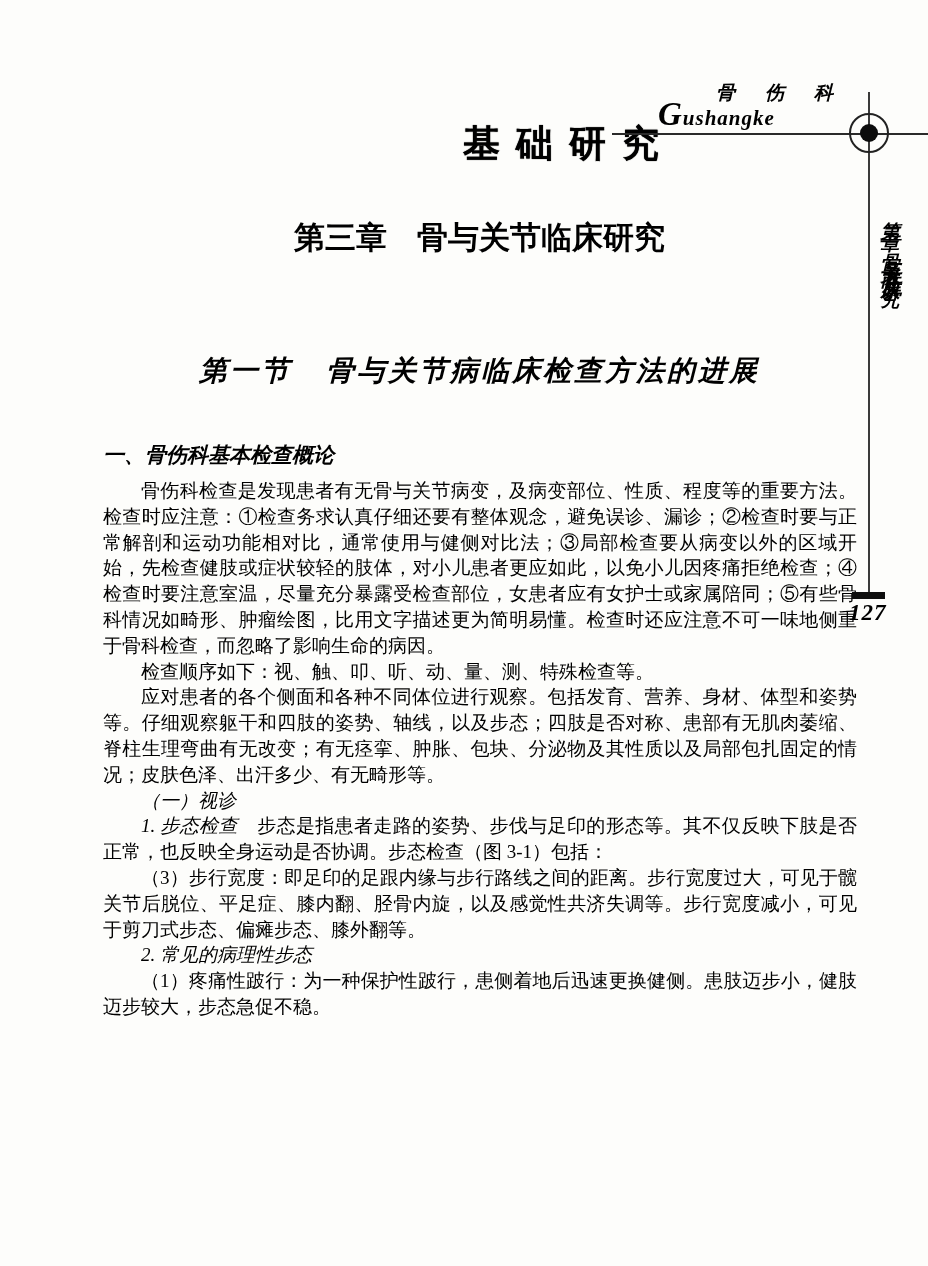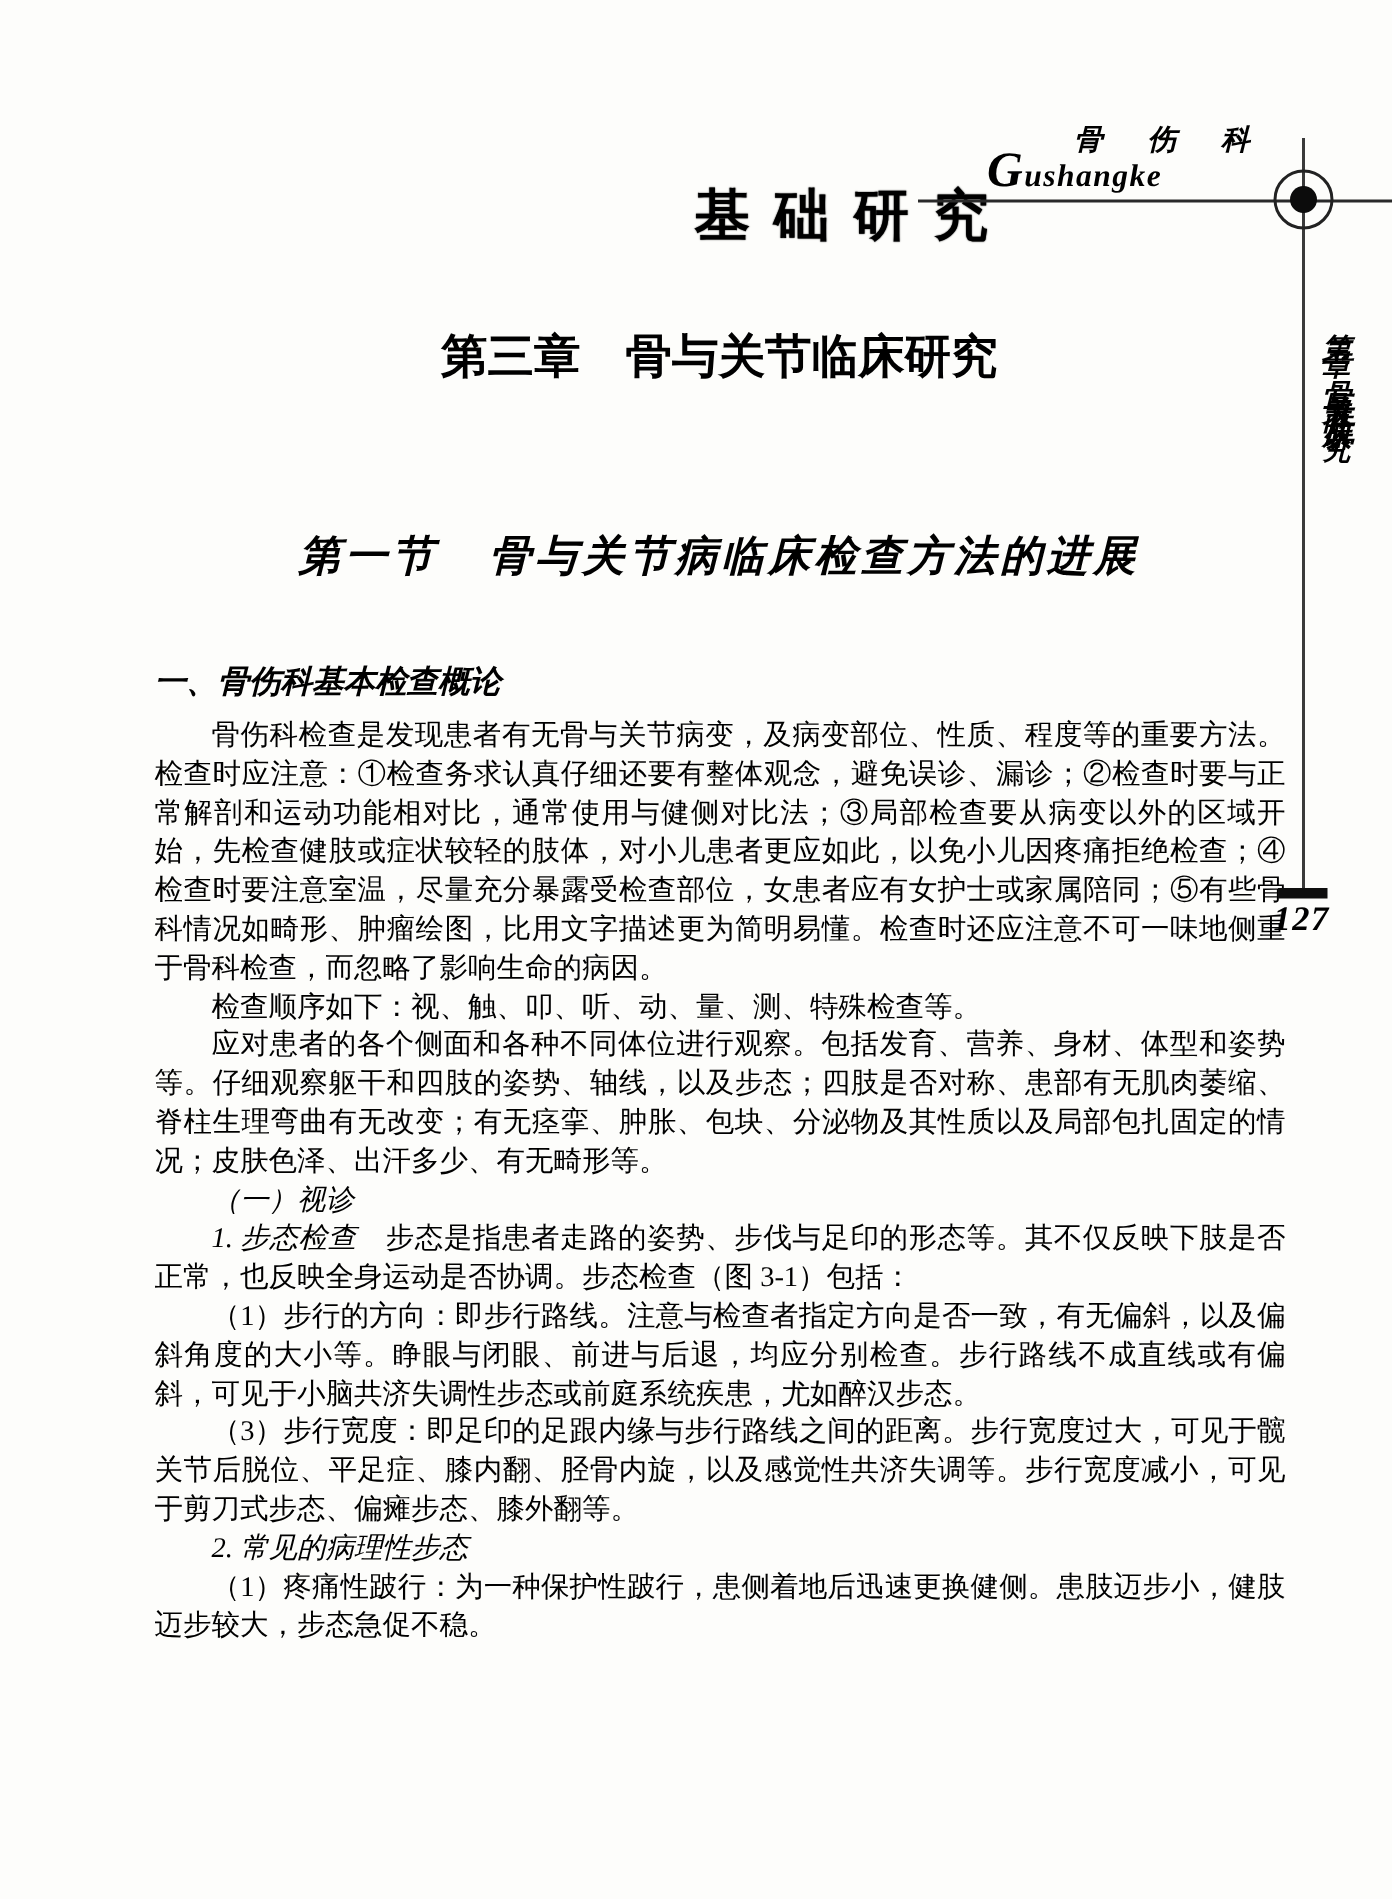--- a/index.html
+++ b/index.html
@@ -121,21 +121,20 @@
   </div>
 
   <div class="body-block">
     <h3 class="body-heading">一、骨伤科基本检查概论</h3>
     <div id="paragraphs">
         <p class="para"><span class="song">骨伤科检查是发现患者有无骨与关节病变，及病变部位、性质、程度等的重要方法。检查时应注意：①检查务求认真仔细还要有整体观念，避免误诊、漏诊；②检查时要与正常解剖和运动功能相对比，通常使用与健侧对比法；③局部检查要从病变以外的区域开始，先检查健肢或症状较轻的肢体，对小儿患者更应如此，以免小儿因疼痛拒绝检查；④检查时要注意室温，尽量充分暴露受检查部位，女患者应有女护士或家属陪同；⑤有些骨科情况如畸形、肿瘤绘图，比用文字描述更为简明易懂。检查时还应注意不可一味地侧重于骨科检查，而忽略了影响生命的病因。</span></p>
         <p class="para"><span class="song">检查顺序如下：视、触、叩、听、动、量、测、特殊检查等。</span></p>
         <p class="para"><span class="song">应对患者的各个侧面和各种不同体位进行观察。包括发育、营养、身材、体型和姿势等。仔细观察躯干和四肢的姿势、轴线，以及步态；四肢是否对称、患部有无肌肉萎缩、脊柱生理弯曲有无改变；有无痉挛、肿胀、包块、分泌物及其性质以及局部包扎固定的情况；皮肤色泽、出汗多少、有无畸形等。</span></p>
         <p class="para"><span class="kai">（一）视诊</span></p>
         <p class="para"><span class="kai">1. 步态检查</span><span class="song">　步态是指患者走路的姿势、步伐与足印的形态等。其不仅反映下肢是否正常，也反映全身运动是否协调。步态检查（图 3-1）包括：</span></p>
-        <p class="para"><span class="song">（1）步行的方向：即步行路线。注意与检查者指定方向是否一致，有无偏斜，以及偏斜角度的大小等。睁眼与闭眼、前进与后退，均应分别检查。步行路线不成直线或有偏斜，可见于小脑共济失调性步态或前庭系统疾患，尤如醉汉步态。</span></p>
         <p class="para"><span class="song">（3）步行宽度：即足印的足跟内缘与步行路线之间的距离。步行宽度过大，可见于髋关节后脱位、平足症、膝内翻、胫骨内旋，以及感觉性共济失调等。步行宽度减小，可见于剪刀式步态、偏瘫步态、膝外翻等。</span></p>
         <p class="para"><span class="kai">2. 常见的病理性步态</span></p>
         <p class="para"><span class="song">（1）疼痛性跛行：为一种保护性跛行，患侧着地后迅速更换健侧。患肢迈步小，健肢迈步较大，步态急促不稳。</span></p>
       </div>
   </div>
 
   <div class="sidebar-title">
     <span class="num">第三章</span><span>骨与关节临床研究</span>
   </div>
   <div class="page-bar"></div>

